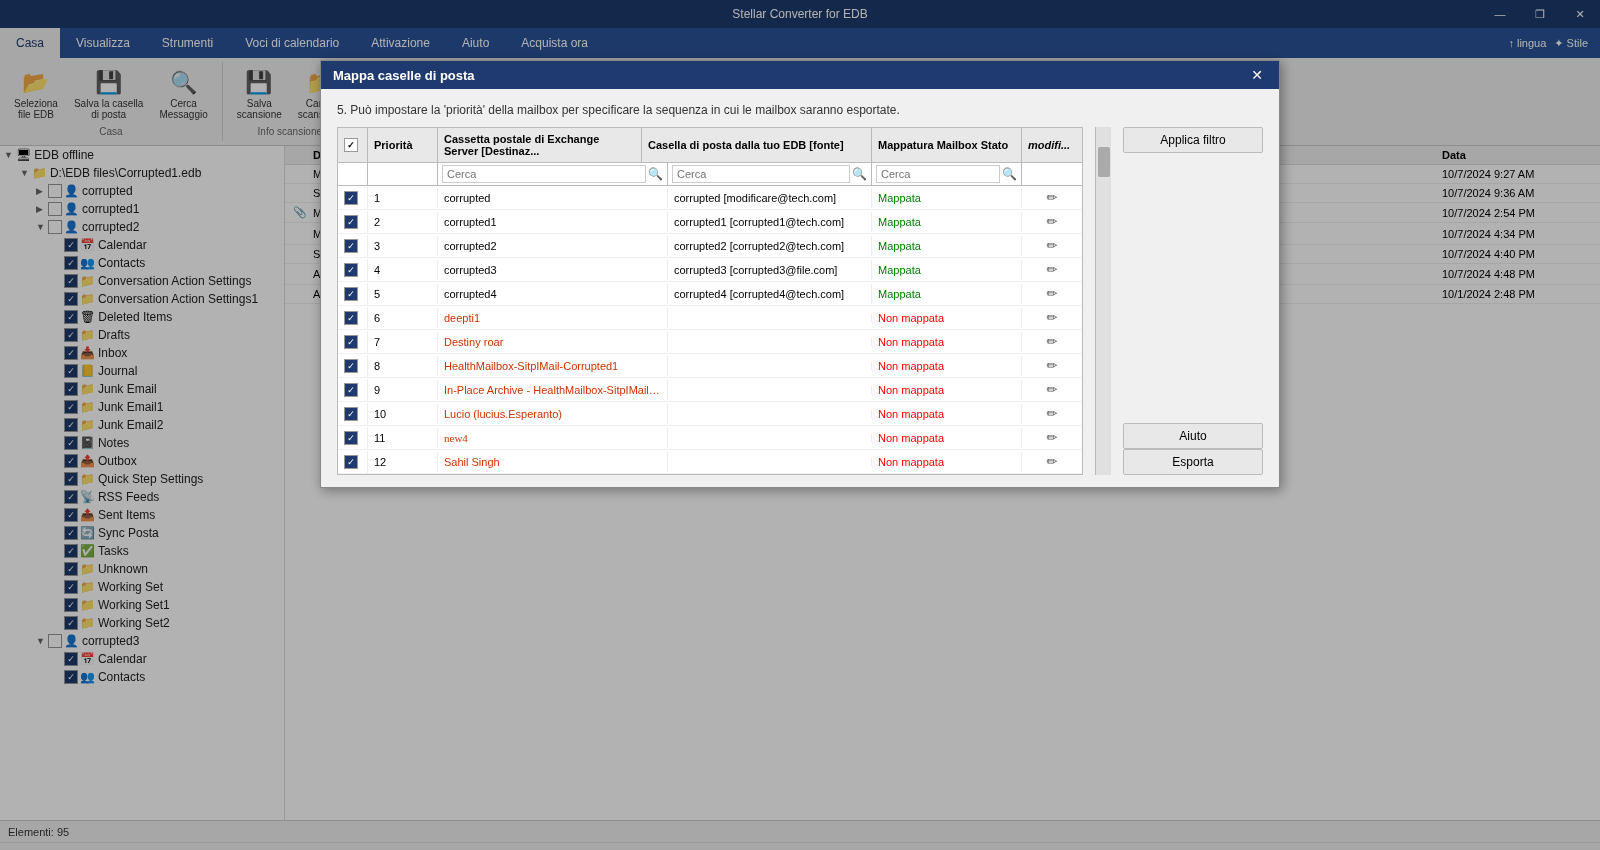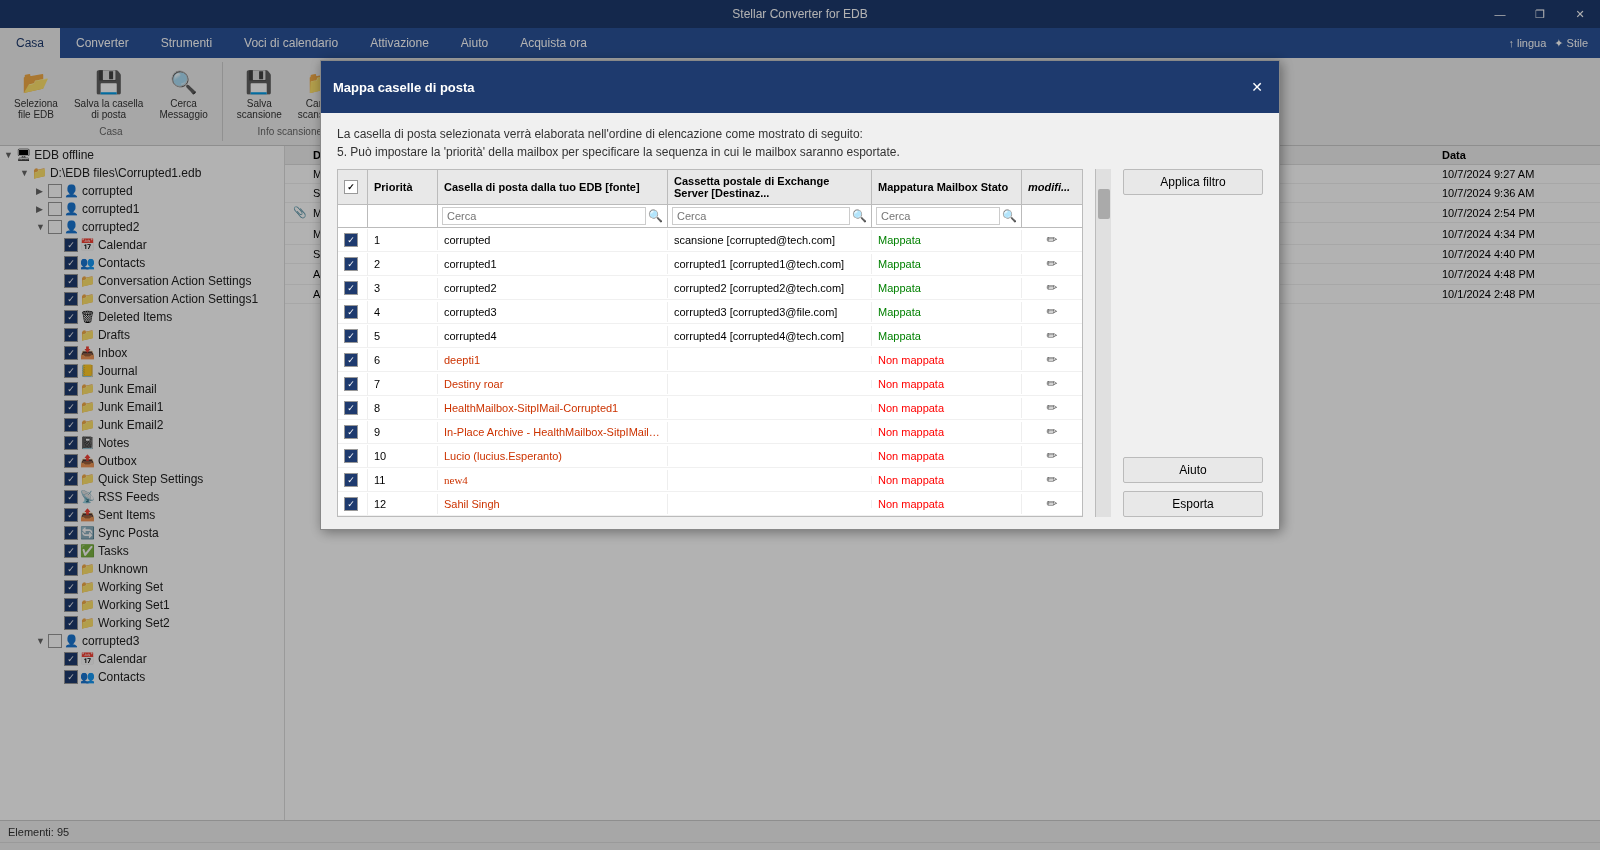--- a/index.html
+++ b/index.html
@@ -186,21 +186,21 @@
       border: 1px solid #888;
       box-shadow: 2px 2px 12px rgba(0,0,0,0.4);
       width: 960px;
       max-height: 720px;
       display: flex;
       flex-direction: column;
     }
     .modal-title-bar {
       background: #1e3a6e;
       color: white;
-      padding: 18px 12px;
+      padding: 6px 12px;
       display: flex;
       align-items: center;
       justify-content: space-between;
       font-size: 13px;
       font-weight: bold;
     }
     .modal-close-btn {
       cursor: pointer;
       font-size: 14px;
       background: none;
@@ -286,21 +286,21 @@
       white-space: nowrap;
     }
     .modal-td:last-child { border-right: none; }
     .mapped { color: green; }
     .not-mapped { color: red; }
     .edit-icon { cursor: pointer; color: #555; font-size: 13px; }
 
     .modal-sidebar {
       display: flex;
       flex-direction: column;
-      gap: 8px;
+      gap: 0;
       width: 140px;
     }
     .modal-side-btn {
       background: #e8e8e8;
       border: 1px solid #bbb;
       padding: 5px 10px;
       cursor: pointer;
       text-align: center;
       font-size: 12px;
       border-radius: 2px;
@@ -339,21 +339,21 @@
   <span>Stellar Converter for EDB</span>
   <div class="title-bar-controls">
     <div class="title-btn">—</div>
     <div class="title-btn">❐</div>
     <div class="title-btn close">✕</div>
   </div>
 </div>
 
 <div class="ribbon">
   <div class="ribbon-tab active">Casa</div>
-  <div class="ribbon-tab">Converter</div>
+  <div class="ribbon-tab">Visualizza</div>
   <div class="ribbon-tab">Strumenti</div>
   <div class="ribbon-tab">Voci di calendario</div>
   <div class="ribbon-tab">Attivazione</div>
   <div class="ribbon-tab">Aiuto</div>
   <div class="ribbon-tab">Acquista ora</div>
   <div style="margin-left:auto; display:flex; align-items:center; gap:8px; padding-right:12px; color:white; font-size:11px;">
     <span>↑ lingua</span>
     <span>✦ Stile</span>
   </div>
 </div>
@@ -668,33 +668,32 @@
 </div>
 
 <div class="modal-overlay">
   <div class="modal">
     <div class="modal-title-bar">
       <span>Mappa caselle di posta</span>
       <button class="modal-close-btn">✕</button>
     </div>
     <div class="modal-body">
       <div class="modal-info">
-        <div>La casella di posta selezionata verrà elaborata nell'ordine di elencazione come mostrato di seguito:</div>
         <div>5. Può impostare la 'priorità' della mailbox per specificare la sequenza in cui le mailbox saranno esportate.</div>
       </div>
       <div class="modal-main">
         <div class="modal-table-area">
 
           <div class="modal-table-header">
             <div class="modal-th" style="width:30px">
               <div class="cb">✓</div>
             </div>
             <div class="modal-th" style="width:70px">Priorità</div>
+            <div class="modal-th" style="flex:1">Cassetta postale di Exchange Server [Destinaz...</div>
             <div class="modal-th" style="width:230px">Casella di posta dalla tuo EDB [fonte]</div>
-            <div class="modal-th" style="flex:1">Cassetta postale di Exchange Server [Destinaz...</div>
             <div class="modal-th" style="width:150px">Mappatura Mailbox Stato</div>
             <div class="modal-th" style="width:60px">modifi...</div>
           </div>
 
           <div class="modal-filter-row">
             <div class="modal-filter-cell" style="width:30px"></div>
             <div class="modal-filter-cell" style="width:70px"></div>
             <div class="modal-filter-cell" style="width:230px">
               <input class="filter-input" placeholder="Cerca" style="">
               <span style="font-size:12px; color:#888; margin-left:2px">🔍</span>
@@ -708,21 +707,21 @@
               <span style="font-size:12px; color:#888; margin-left:2px">🔍</span>
             </div>
             <div class="modal-filter-cell" style="width:60px"></div>
           </div>
 
           <div class="modal-table-body" id="modal-table-body">
           <div class="modal-row">
                 <div class="modal-td" style="width: 30px;"><span class="cb checked">✓</span></div>
                 <div class="modal-td" style="width: 70px;">1</div>
                 <div class="modal-td" style="width: 230px;">corrupted</div>
-                <div class="modal-td" style="flex: 1 1 0%;">scansione [corrupted@tech.com]</div>
+                <div class="modal-td" style="flex: 1 1 0%;">corrupted [modificare@tech.com]</div>
                 <div class="modal-td mapped" style="width: 150px;">Mappata</div>
                 <div class="modal-td" style="width: 60px; text-align: center;"><span class="edit-icon">✏</span></div>
               </div>
               <div class="modal-row">
                 <div class="modal-td" style="width: 30px;"><span class="cb checked">✓</span></div>
                 <div class="modal-td" style="width: 70px;">2</div>
                 <div class="modal-td" style="width: 230px;">corrupted1</div>
                 <div class="modal-td" style="flex: 1 1 0%;">corrupted1 [corrupted1@tech.com]</div>
                 <div class="modal-td mapped" style="width: 150px;">Mappata</div>
                 <div class="modal-td" style="width: 60px; text-align: center;"><span class="edit-icon">✏</span></div>

